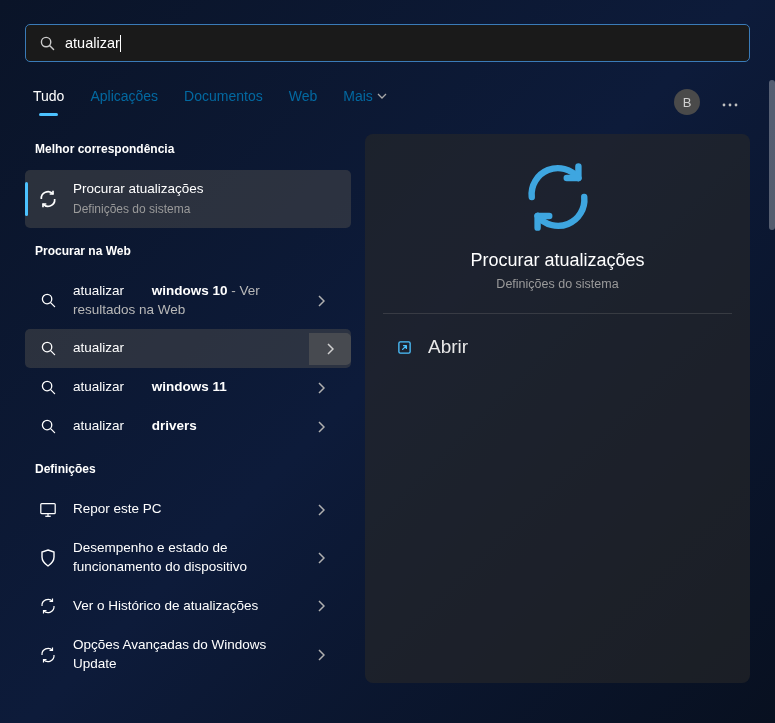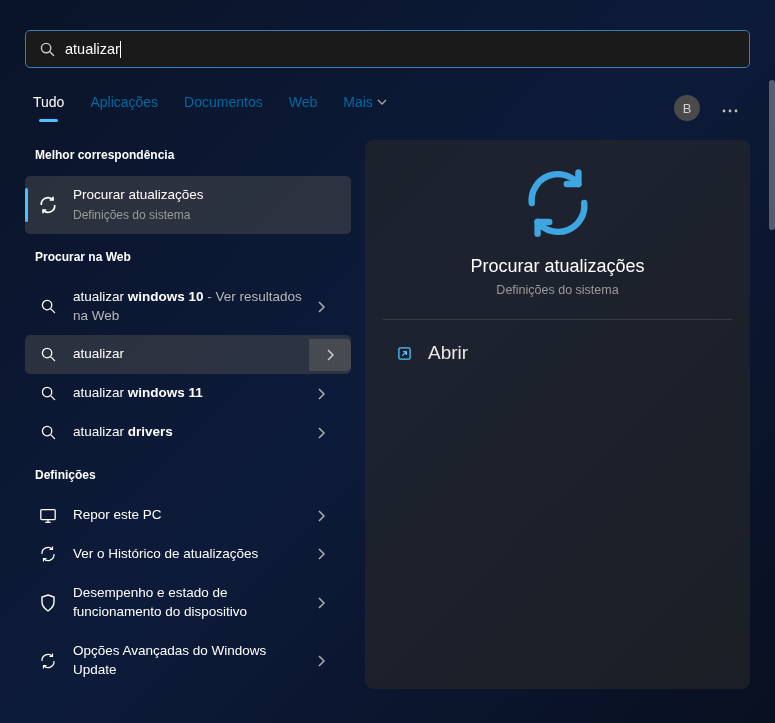--- a/index.html
+++ b/index.html
@@ -15,21 +15,21 @@
     .overlay {
       position: absolute;
       right: 0;
       top: 80px;
       width: 6px;
       height: 150px;
       background: rgba(255,255,255,0.3);
       border-radius: 3px;
     }
     .container {
-      padding: 30px 25px 0 25px;
+      padding: 24px 25px 0 25px;
     }
     .search-box {
       display: flex;
       align-items: center;
       background: #1a1a1a;
       border: 1.5px solid #3a7bb8;
       border-radius: 5px;
       padding: 0 14px;
       height: 38px;
     }
@@ -112,21 +112,21 @@
     }
     .result-icon {
       width: 22px;
       display: flex;
       justify-content: center;
       margin-right: 14px;
       flex-shrink: 0;
     }
     .result-text { flex: 1; font-size: 13.5px; line-height: 1.4; }
     .result-text .title { color: #fff; }
-    .result-text .title b { font-weight: 600; }
+    .result-text .title b { font-weight: 600; margin-left: 24px; }
     .result-text .subtitle { color: #9a9a9a; font-size: 12px; margin-top: 2px; }
     .chevron {
       width: 36px;
       display: flex;
       justify-content: center;
       color: #b0b0b0;
     }
     .result-item.highlighted .chevron-box {
       background: rgba(90,90,90,0.6);
       border-radius: 0 5px 5px 0;
@@ -300,45 +300,45 @@
           </div>
         <div class="chevron">
             <svg width="8" height="12" viewBox="0 0 8 12">
               <path d="M2 1 L7 6 L2 11" stroke="#b0b0b0" stroke-width="1.5" fill="none"></path>
             </svg>
           </div>
       </div>
 
       <div class="result-item">
         <div class="result-icon">
+          <svg width="16" height="18" viewBox="0 0 16 18" fill="none">
+              <path d="M8 1 L14 3 V8 C14 12 11 15 8 17 C5 15 2 12 2 8 V3 Z" stroke="#fff" stroke-width="1.4"></path>
+            </svg>
+        </div>
+        <div class="result-text">
+            <div class="title">Desempenho e estado de funcionamento do dispositivo</div>
+          </div>
+        <div class="chevron">
+            <svg width="8" height="12" viewBox="0 0 8 12">
+              <path d="M2 1 L7 6 L2 11" stroke="#b0b0b0" stroke-width="1.5" fill="none"></path>
+            </svg>
+          </div>
+      </div>
+
+      <div class="result-item">
+        <div class="result-icon">
           <svg width="18" height="18" viewBox="0 0 24 24" fill="none">
               <path d="M4 12 A8 8 0 0 1 18 6" stroke="#fff" stroke-width="1.6"></path>
               <path d="M20 12 A8 8 0 0 1 6 18" stroke="#fff" stroke-width="1.6"></path>
               <path d="M18 2 L18 6 L14 6" stroke="#fff" stroke-width="1.6" fill="none"></path>
               <path d="M6 22 L6 18 L10 18" stroke="#fff" stroke-width="1.6" fill="none"></path>
             </svg>
         </div>
         <div class="result-text">
             <div class="title">Ver o Histórico de atualizações</div>
-          </div>
-        <div class="chevron">
-            <svg width="8" height="12" viewBox="0 0 8 12">
-              <path d="M2 1 L7 6 L2 11" stroke="#b0b0b0" stroke-width="1.5" fill="none"></path>
-            </svg>
-          </div>
-      </div>
-
-      <div class="result-item">
-        <div class="result-icon">
-          <svg width="16" height="18" viewBox="0 0 16 18" fill="none">
-              <path d="M8 1 L14 3 V8 C14 12 11 15 8 17 C5 15 2 12 2 8 V3 Z" stroke="#fff" stroke-width="1.4"></path>
-            </svg>
-        </div>
-        <div class="result-text">
-            <div class="title">Desempenho e estado de funcionamento do dispositivo</div>
           </div>
         <div class="chevron">
             <svg width="8" height="12" viewBox="0 0 8 12">
               <path d="M2 1 L7 6 L2 11" stroke="#b0b0b0" stroke-width="1.5" fill="none"></path>
             </svg>
           </div>
       </div>
 
       <div class="result-item">
         <div class="result-icon">

